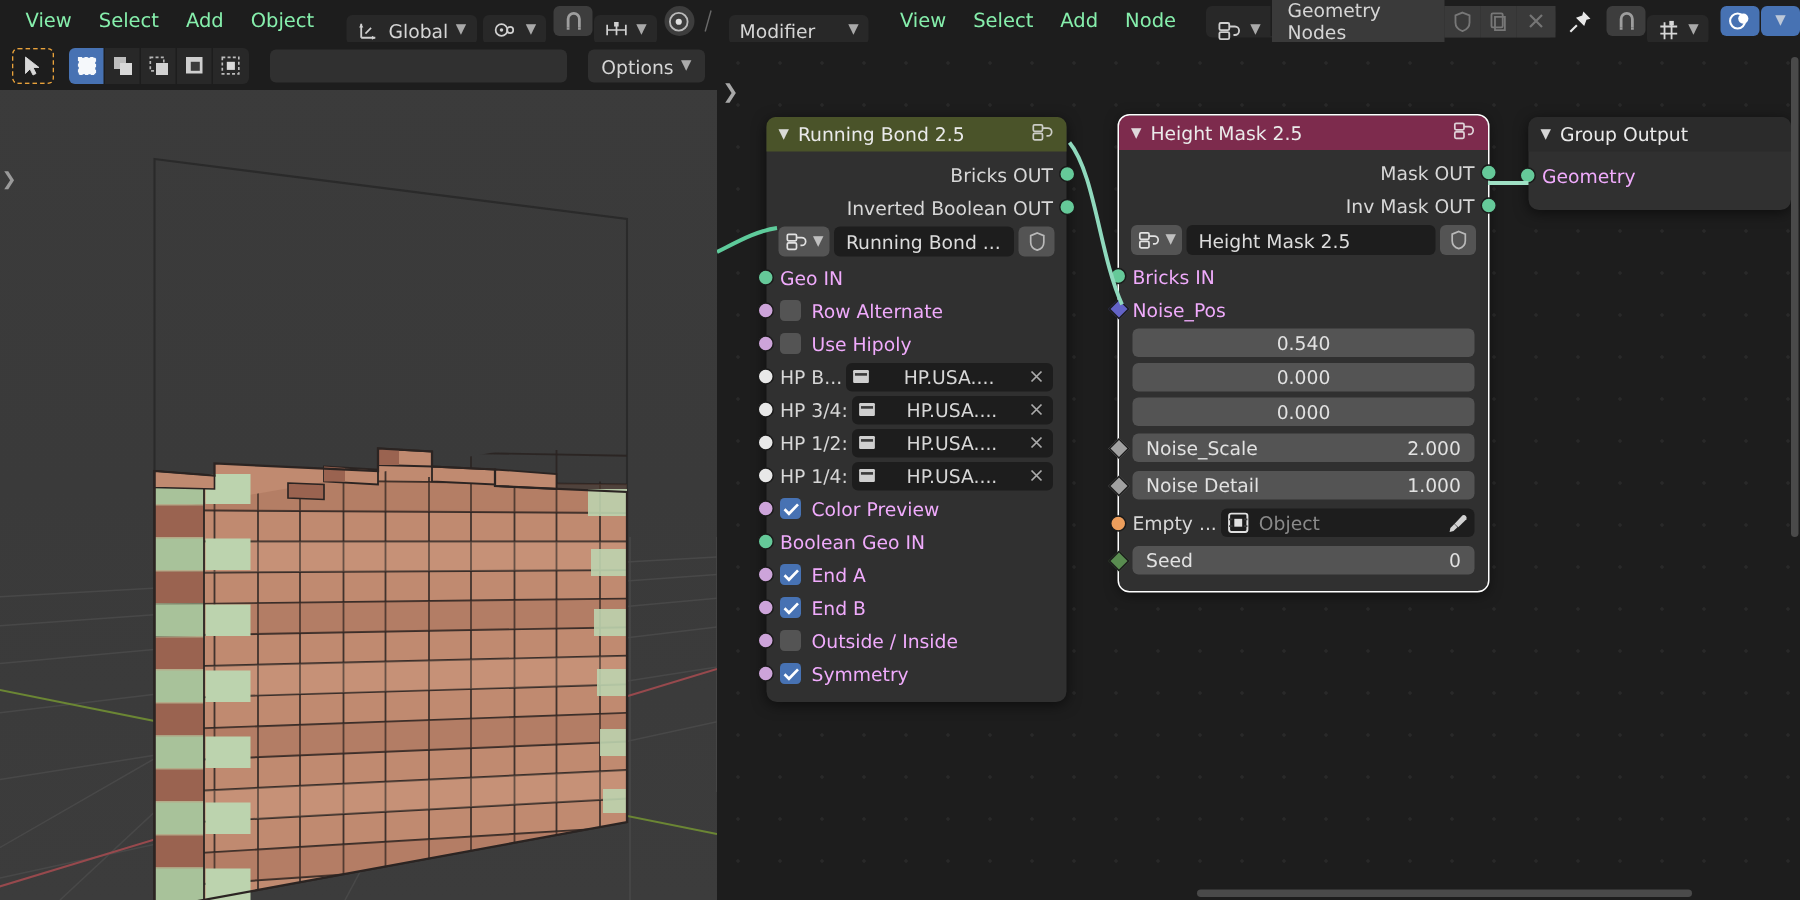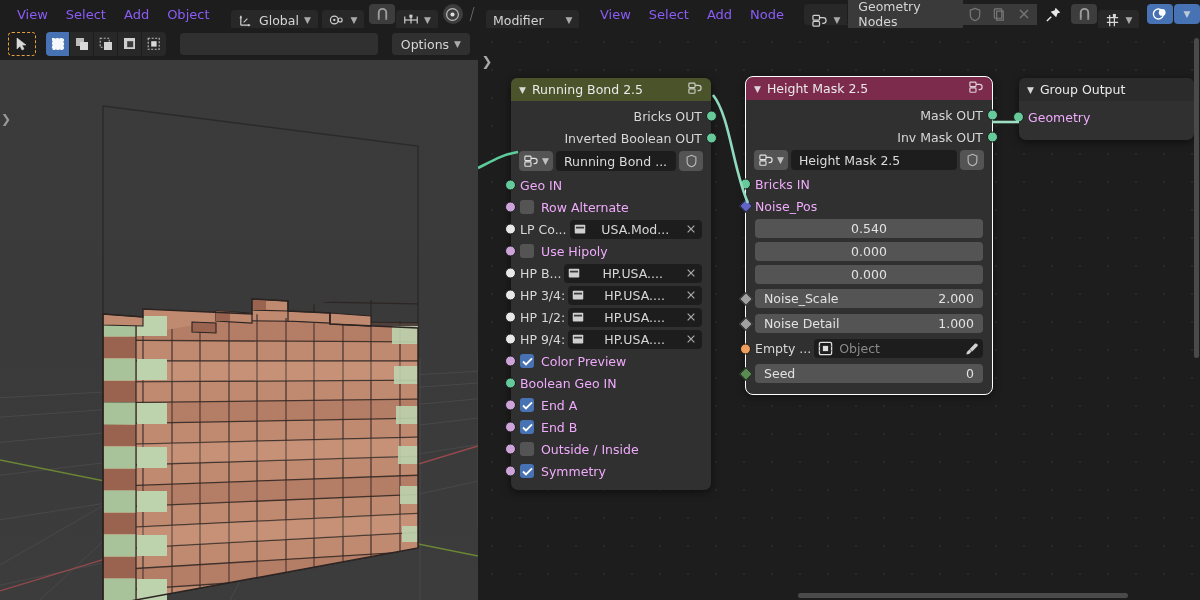--- a/index.html
+++ b/index.html
@@ -8,21 +8,21 @@
     font-family:"DejaVu Sans", sans-serif;
     background:#1d1d1d; color:#e5e5e5; font-size:13px;
     -webkit-font-smoothing:antialiased;
   }
   #app { position:relative; width:1200px; height:600px; }
 
   
   .hdr-row { position:absolute; left:0; top:0; height:28px; display:flex; align-items:center; }
   .vp-header { width:478px; background:#1d1d1d; padding-left:8px; }
   .ne-header { left:478px; width:722px; background:#1d1d1d; padding-left:4px; }
-  .menu-item { padding:3px 9px; color:#8b5cf6; font-size:13px; border-radius:3px; cursor:default; white-space:nowrap; }
+  .menu-item { padding:3px 9px; color:#86efac; font-size:13px; border-radius:3px; cursor:default; white-space:nowrap; }
 
   .ctl { display:flex; align-items:center; height:20px; background:#282828;
          border-radius:4px; color:#d5d5d5; font-size:12.5px; }
   .ctl-pad { padding:0 7px;margin-top:12px; }
   .ctl-sep { width:1px; height:20px; background:#1d1d1d; }
   .chev { font-size:9px; opacity:.75; margin-left:5px; }
   .icobtn { width:26px; height:20px; display:flex; align-items:center;
             justify-content:center; background:#282828; border-radius:4px; }
   .icobtn.on { background:#4772b3; }
   .icobtn.sel { background:#3d3d3d; }
@@ -507,36 +507,20 @@
           <span class="sock left geo"></span>
           <span class="row-label">Geo IN</span>
         </div>
 
         <div class="row">
           <span class="sock left bool"></span>
           <span class="cbx"></span>
           <span class="row-label">Row Alternate</span>
         </div>
 
-        <div class="row">
-          <span class="sock left mat"></span>
-          <span class="lblshort">LP Co...</span>
-          <span class="idblock" style="flex:1">
-            <svg width="14" height="14" viewBox="0 0 16 16">
-              <rect x="2" y="3" width="12" height="10" rx="1" fill="#cfcfcf"></rect>
-              <rect x="3.4" y="5.4" width="9.2" height="2" fill="#3a3a3a"></rect>
-            </svg>
-            <span class="idname">USA.Mod...</span>
-            <span class="xbtn">
-              <svg width="10" height="10" viewBox="0 0 12 12">
-                  <path d="M2,2 L10,10 M10,2 L2,10" stroke="#cfcfcf" stroke-width="1.4"></path>
-                </svg>
-            </span>
-          </span>
-        </div>
 
         <div class="row">
           <span class="sock left bool"></span>
           <span class="cbx"></span>
           <span class="row-label">Use Hipoly</span>
         </div>
 
         <div class="row">
           <span class="sock left mat"></span>
           <span class="lblshort">HP B...</span>
@@ -583,21 +567,21 @@
             <span class="xbtn">
               <svg width="10" height="10" viewBox="0 0 12 12">
                   <path d="M2,2 L10,10 M10,2 L2,10" stroke="#cfcfcf" stroke-width="1.4"></path>
                 </svg>
             </span>
           </span>
         </div>
 
         <div class="row">
           <span class="sock left mat"></span>
-          <span class="lblshort">HP 9/4:</span>
+          <span class="lblshort">HP 1/4:</span>
           <span class="idblock" style="flex:1">
             <svg width="14" height="14" viewBox="0 0 16 16">
               <rect x="2" y="3" width="12" height="10" rx="1" fill="#cfcfcf"></rect>
               <rect x="3.4" y="5.4" width="9.2" height="2" fill="#3a3a3a"></rect>
             </svg>
             <span class="idname">HP.USA....</span>
             <span class="xbtn">
               <svg width="10" height="10" viewBox="0 0 12 12">
                   <path d="M2,2 L10,10 M10,2 L2,10" stroke="#cfcfcf" stroke-width="1.4"></path>
                 </svg>

